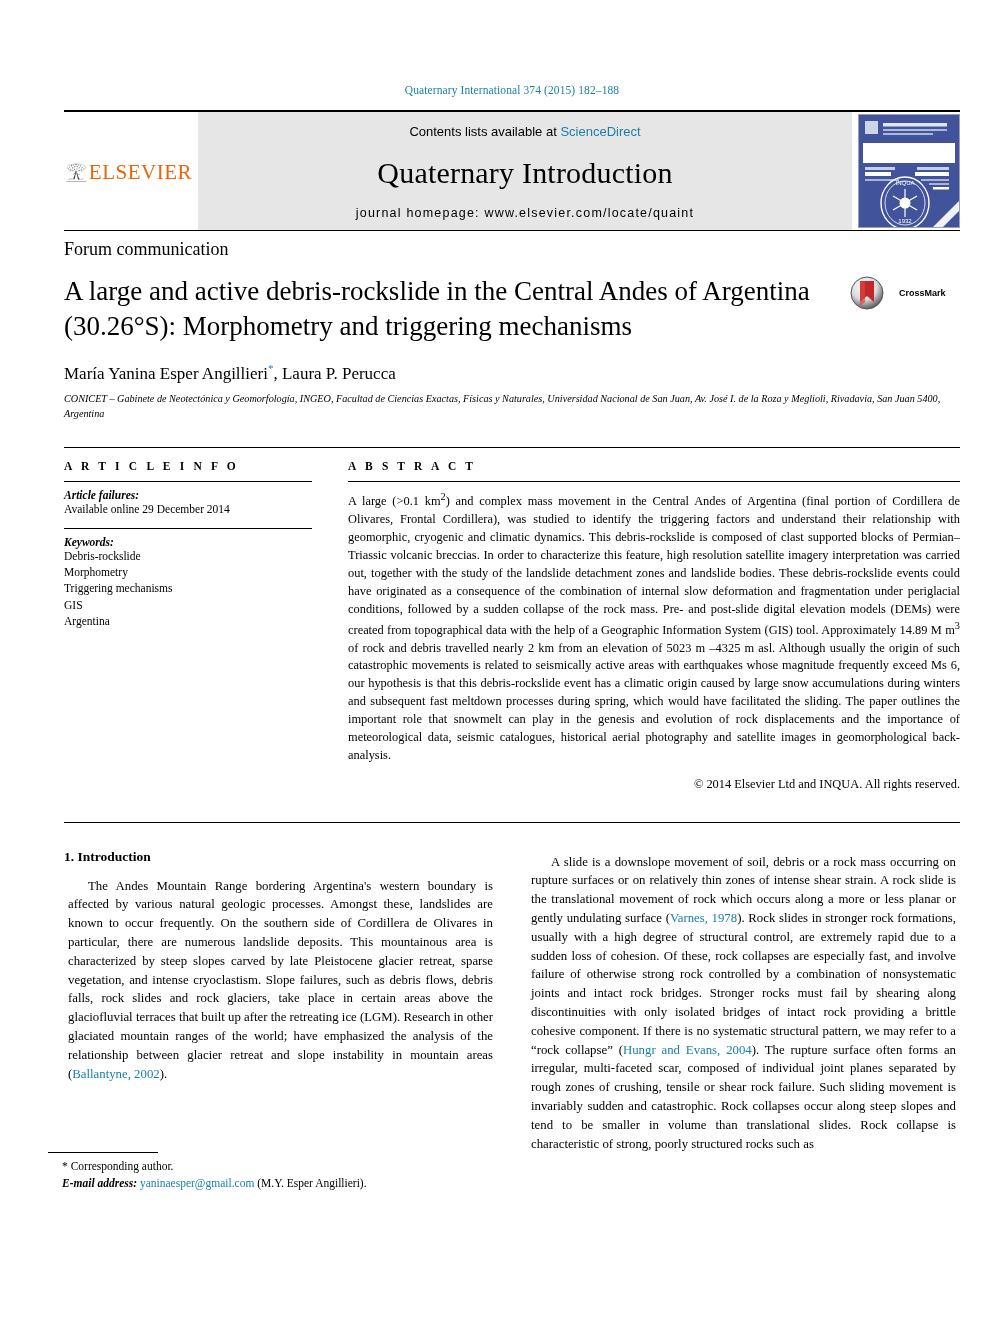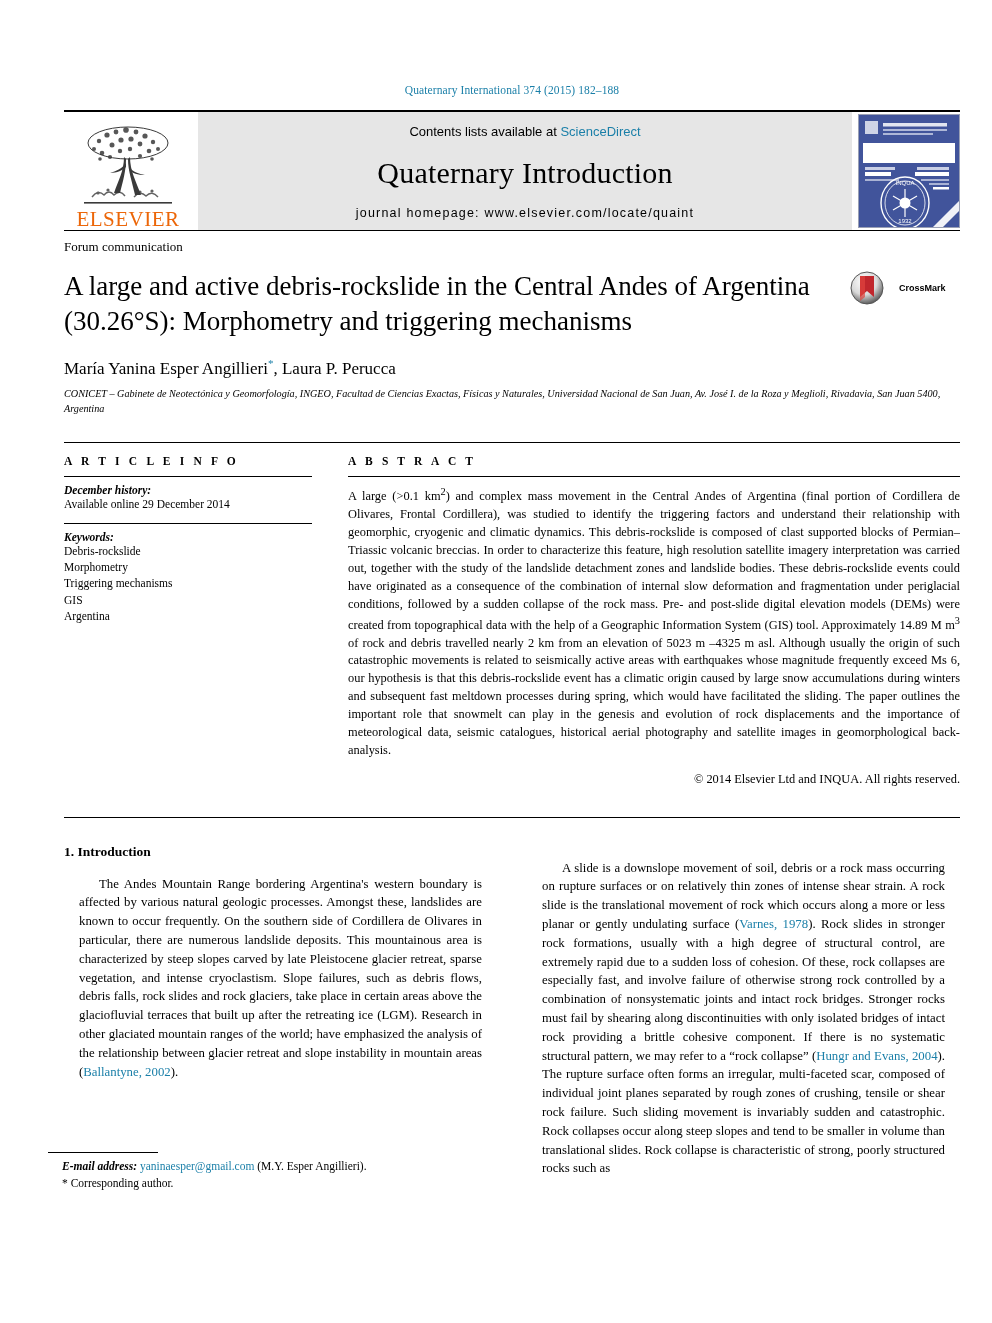--- a/index.html
+++ b/index.html
@@ -38,21 +38,21 @@
     border-top: 2.5px solid #000;
     padding-top: 0;
     display: flex;
     align-items: stretch;
     height: 118px;
   }
   .elsevier-logo {
     width: 128px;
     flex: 0 0 128px;
     display: flex;
-    flex-direction: column;
+    flex-direction: row;
     justify-content: flex-end;
     align-items: center;
     padding-top: 4px;
   }
   .tree-svg { display:block; }
   .elsevier-word {
     color: #ec6608;
     font-family: "Liberation Serif", serif;
     font-size: 21px;
     letter-spacing: .5px;
@@ -97,21 +97,21 @@
     overflow: hidden;
   }
 
   
   .article-head {
     margin: 0 48px;
     border-top: 1px solid #000;
     padding-top: 8px;
   }
   .forum-type {
-    font-size: 13px;
+    font-size: 18px;
     font-family: "Liberation Serif", serif;
     margin-bottom: 14px;
   }
   .title-row { display:flex; align-items:flex-start; }
   .title {
     flex: 1 1 auto;
     font-size: 27px;
     line-height: 1.30;
     font-family: "Liberation Serif", serif;
     margin: 0;
@@ -191,21 +191,21 @@
     font-size: 13.5px;
     font-weight: bold;
     font-family: "Liberation Serif", serif;
     margin: 0 0 12px 0;
   }
   .para {
     font-size: 12.8px;
     line-height: 1.47;
     text-align: justify;
     text-indent: 20px;
-    margin: 15px;
+    margin: 4px;
   }
   .ref { color: #1a7fa8; }
 
   
   .footnote {
     position: absolute;
     left: 48px;
     top: 1152px;
     width: 430px;
     font-size: 11.5px;
@@ -349,21 +349,21 @@
       <span>María Yanina Esper Angillieri</span><sup>*</sup><span>, Laura P. Perucca</span>
     </div>
     <div class="affiliation">CONICET – Gabinete de Neotectónica y Geomorfología, INGEO, Facultad de Ciencias Exactas, Físicas y Naturales, Universidad Nacional de San Juan, Av. José I. de la Roza y Meglioli, Rivadavia, San Juan 5400, Argentina</div>
   </div>
 
   <div class="info-abs">
     <div class="col-info">
       <div class="sec-label">A R T I C L E   I N F O</div>
       <div class="rule"></div>
       <div class="info-block">
-        <div class="info-head">December history:</div>
+        <div class="info-head">Article failures:</div>
         <div class="info-line">Available online 29 December 2014</div>
       </div>
       <div class="rule"></div>
       <div class="info-block">
         <div class="info-head">Keywords:</div>
         <div class="info-line">Debris-rockslide</div>
         <div class="info-line">Morphometry</div>
         <div class="info-line">Triggering mechanisms</div>
         <div class="info-line">GIS</div>
         <div class="info-line">Argentina</div>
@@ -384,24 +384,24 @@
       <p class="para"><span>The Andes Mountain Range bordering Argentina's western boundary is affected by various natural geologic processes. Amongst these, landslides are known to occur frequently. On the southern side of Cordillera de Olivares in particular, there are numerous landslide deposits. This mountainous area is characterized by steep slopes carved by late Pleistocene glacier retreat, sparse vegetation, and intense cryoclastism. Slope failures, such as debris flows, debris falls, rock slides and rock glaciers, take place in certain areas above the glaciofluvial terraces that built up after the retreating ice (LGM). Research in other glaciated mountain ranges of the world; have emphasized the analysis of the relationship between glacier retreat and slope instability in mountain areas (</span><span class="ref">Ballantyne, 2002</span><span>).</span></p>
     </div>
     <div class="col">
       <p class="para"><span>A slide is a downslope movement of soil, debris or a rock mass occurring on rupture surfaces or on relatively thin zones of intense shear strain. A rock slide is the translational movement of rock which occurs along a more or less planar or gently undulating surface (</span><span class="ref">Varnes, 1978</span><span>). Rock slides in stronger rock formations, usually with a high degree of structural control, are extremely rapid due to a sudden loss of cohesion. Of these, rock collapses are especially fast, and involve failure of otherwise strong rock controlled by a combination of nonsystematic joints and intact rock bridges. Stronger rocks must fail by shearing along discontinuities with only isolated bridges of intact rock providing a brittle cohesive component. If there is no systematic structural pattern, we may refer to a “rock collapse” (</span><span class="ref">Hungr and Evans, 2004</span><span>). The rupture surface often forms an irregular, multi-faceted scar, composed of individual joint planes separated by rough zones of crushing, tensile or shear rock failure. Such sliding movement is invariably sudden and catastrophic. Rock collapses occur along steep slopes and tend to be smaller in volume than translational slides. Rock collapse is characteristic of strong, poorly structured rocks such as</span></p>
     </div>
   </div>
 
   <div class="footnote">
     <div class="fn-rule"></div>
     <div class="fn-indent">
+      <span>*</span>
+      <span>Corresponding author.</span>
+    </div>
+    <div class="fn-indent">
       <span class="fn-email">E-mail address:</span>
       <span class="fn-link">yaninaesper@gmail.com</span>
       <span>(M.Y. Esper Angillieri).</span>
     </div>
-    <div class="fn-indent">
-      <span>*</span>
-      <span>Corresponding author.</span>
-    </div>
   </div>
 
 
 </div>
 
 </body></html>

